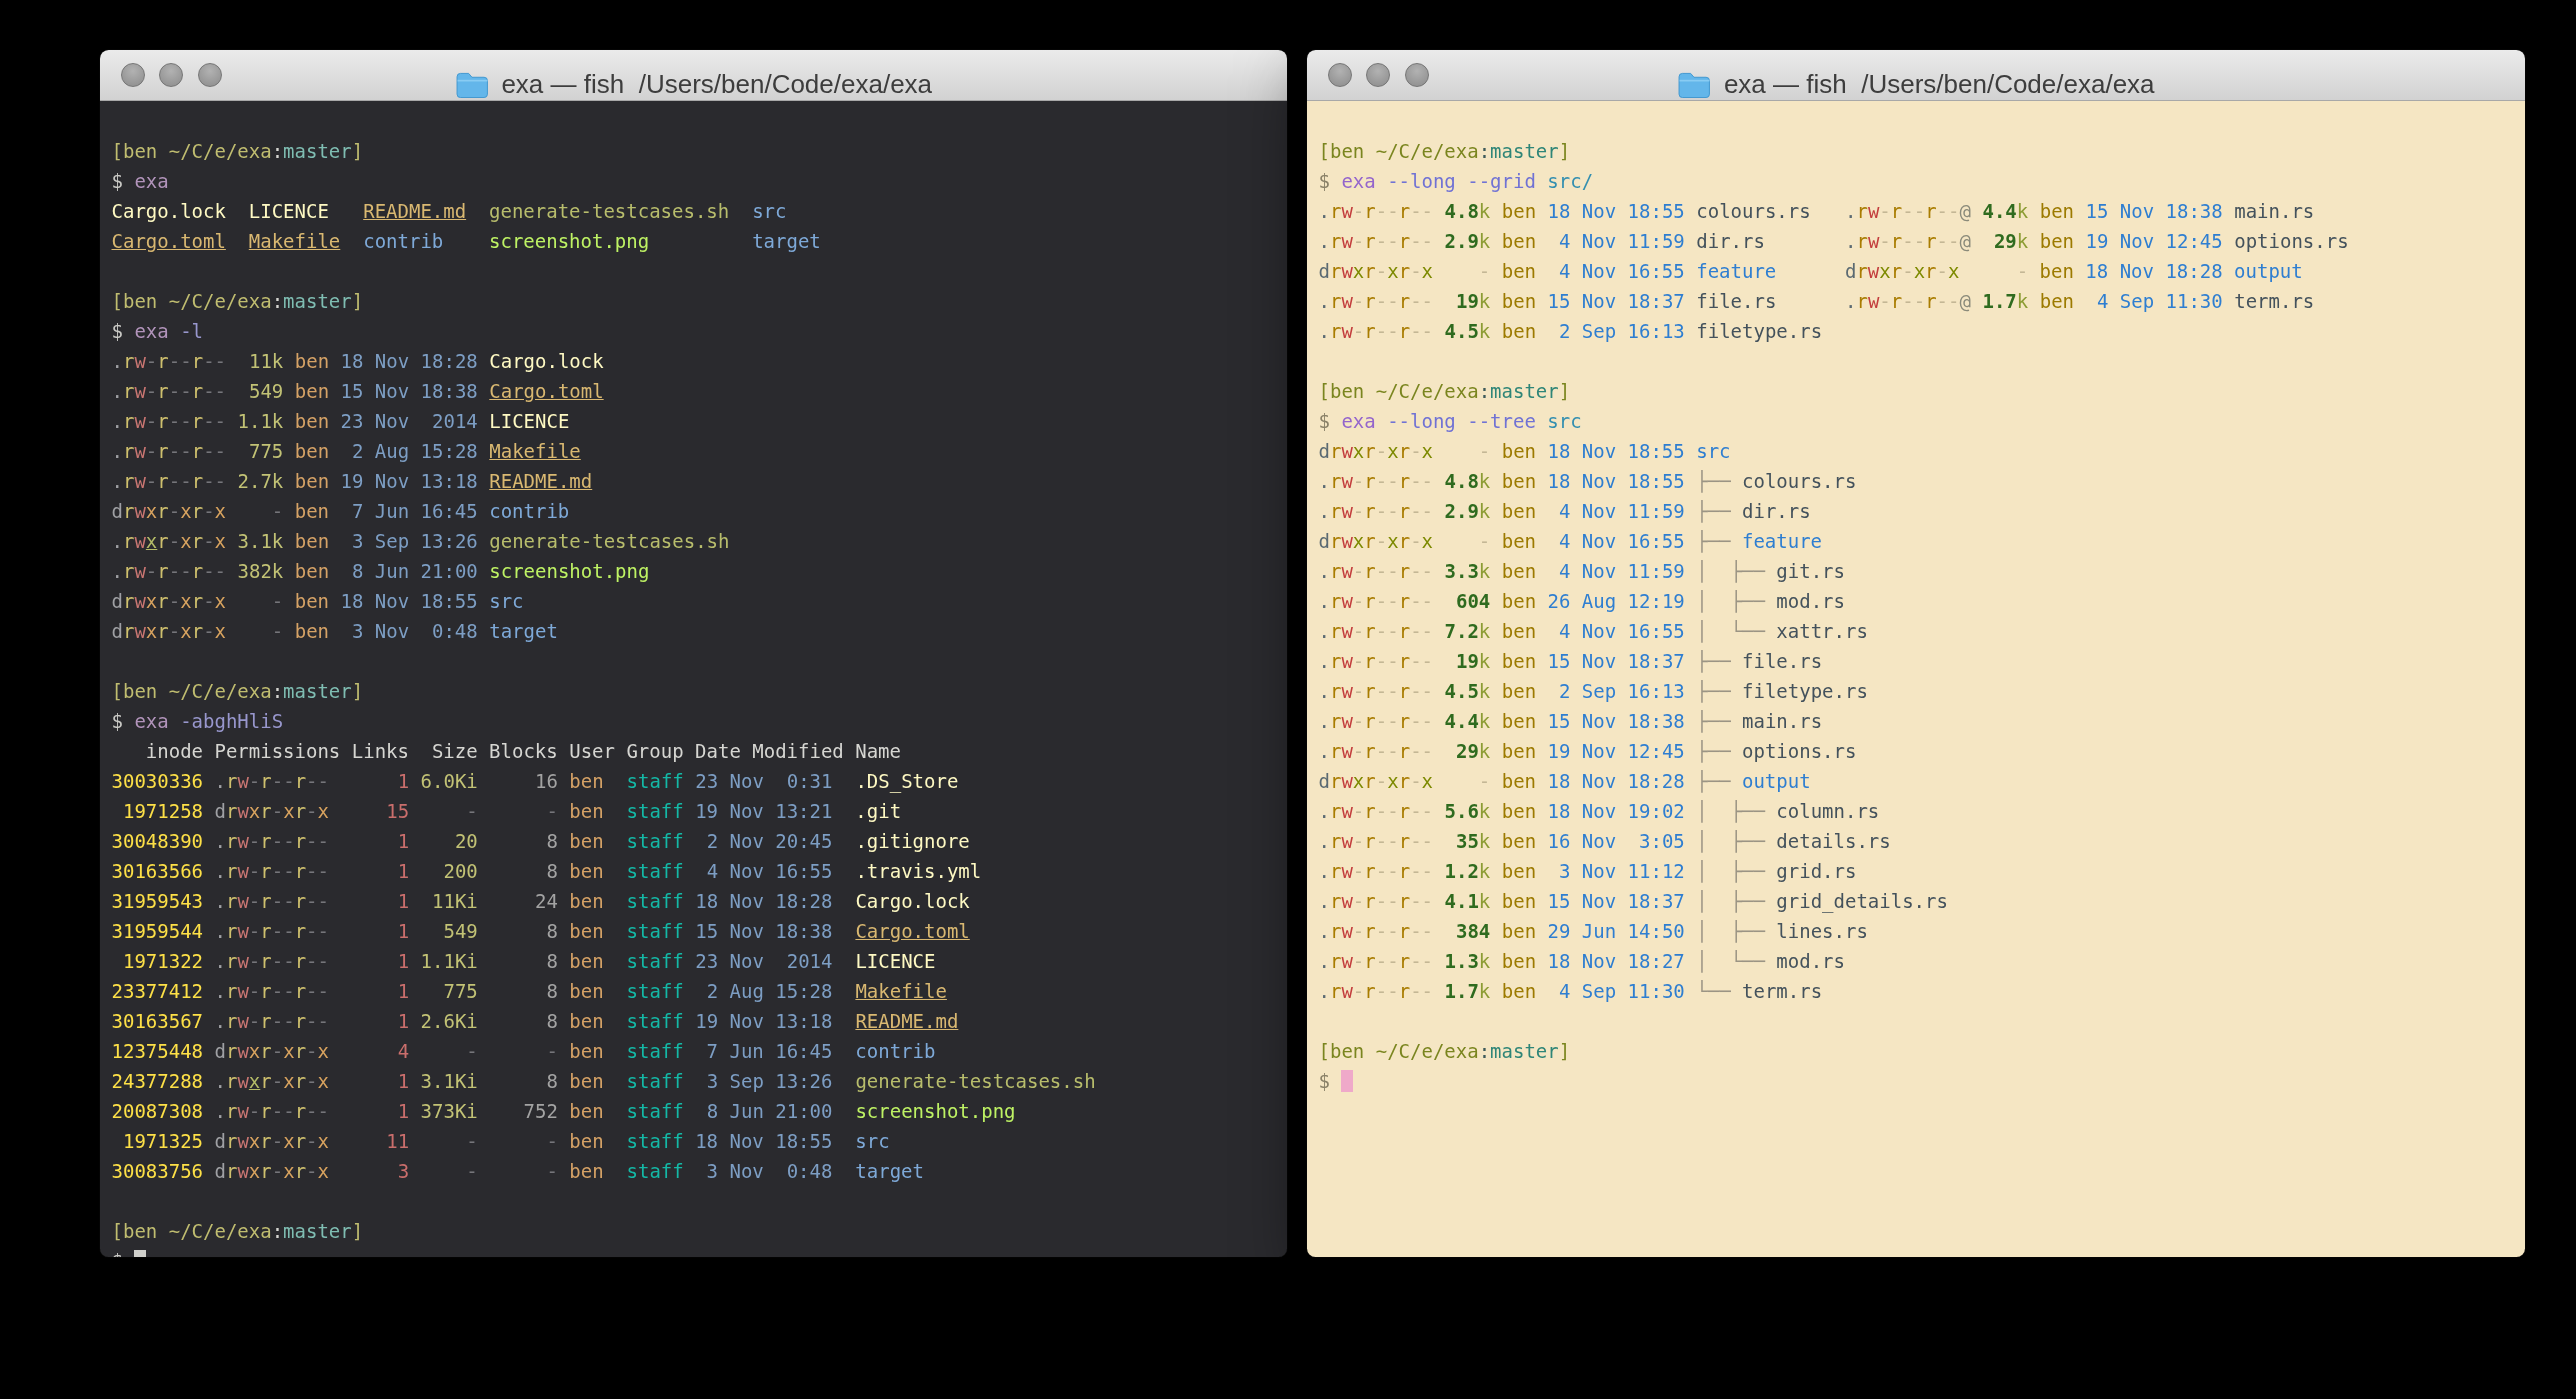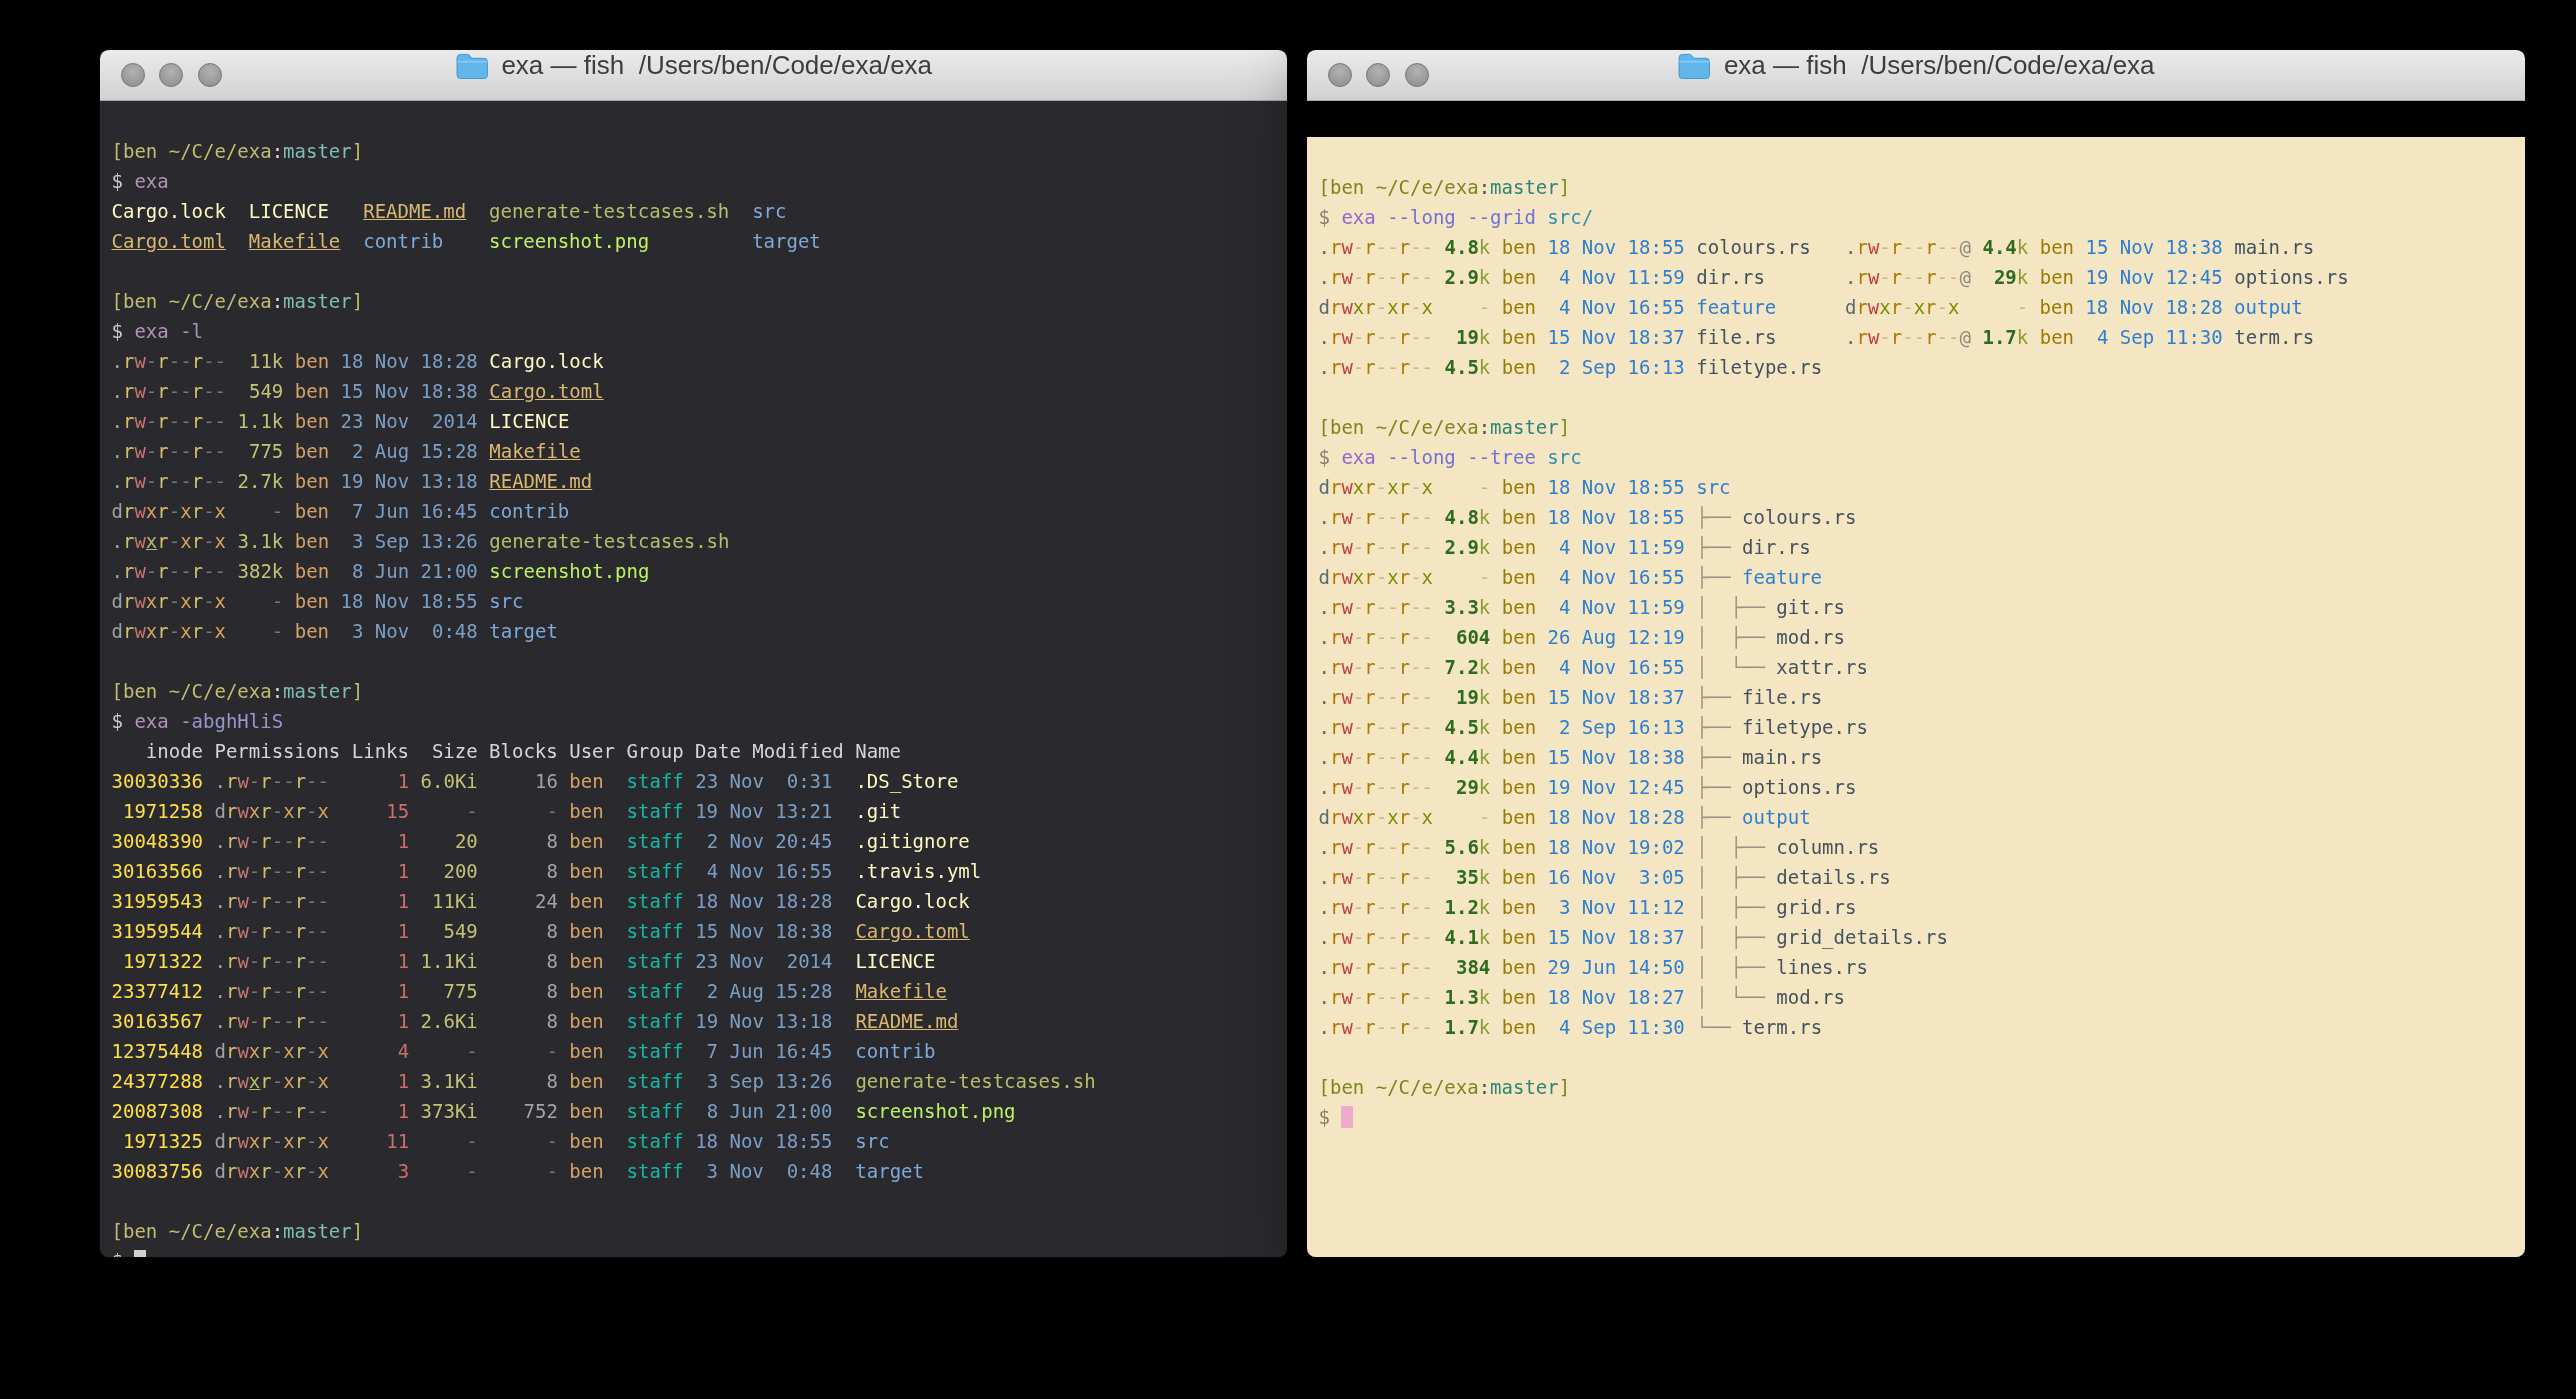--- a/index.html
+++ b/index.html
@@ -2,21 +2,21 @@
 <html><head>
 <meta charset="utf-8">
 <style>
   html,body{margin:0;padding:0;}
   body{width:2576px;height:1400px;background:#000;position:relative;overflow:hidden;
        font-family:"Liberation Sans",sans-serif;}
   .window{position:absolute;border-radius:8.6px;overflow:hidden;
           box-shadow:0 23px 67px rgba(0,0,0,.6),0 0 1px rgba(255,255,255,.25);}
   .titlebar{height:50px;background:linear-gradient(#ebebeb,#d2d2d2);
             border-bottom:1px solid #a8a8a8;position:relative;
-            display:flex;align-items:flex-start;justify-content:center;}
+            display:flex;align-items:flex-end;justify-content:center;}
   .lights{position:absolute;left:21px;top:0;height:100%;display:flex;align-items:center;gap:14.4px;}
   .light-btn{width:24px;height:24px;border-radius:50%;
              background:radial-gradient(circle at 50% 32%,#b2b2b2,#8b8b8b);
              border:1px solid #767676;box-sizing:border-box;}
   .title{font-size:26px;color:#3d3d3d;display:flex;align-items:center;gap:12.5px;white-space:pre;}
   .term{margin:0;padding:35px 11.5px 0 11.5px;font-family:"DejaVu Sans Mono",monospace;
         font-size:19px;line-height:30px;white-space:pre;height:100%;box-sizing:border-box;}
   .content{height:1156px;}
 
   
@@ -42,21 +42,21 @@
   .dark .t-build{color:#d9b871;text-decoration:underline}
   .dark .t-script{color:#b8bd6c}
   .dark .t-img{color:#bef264}
   .dark .t-inode{color:#fde047}
   .dark .t-links{color:#ca6e6c}
   .dark .t-blocks{color:#a3a3a3}
   .dark .t-hdr{color:#d6d6d2;}
   .dark .t-cursor{background:#d0d0cc;color:#2a2a2e}
 
   
-  .light{background:#f5e6c3;color:#44525c;margin-top:36px;}
+  .light{background:#f5e6c3;color:#44525c;}
   .light .t-py{color:#7a851f}
   .light .t-pcolon{color:#3d5a5a}
   .light .t-pm{color:#2e8577}
   .light .t-fg{color:#8a8168}
   .light .t-cmd{color:#9465cc}
   .light .t-arg{color:#7072d4}
   .light .t-path{color:#338fb0}
   .light .t-pd{color:#5b6a72}
   .light .t-pr{color:#a87c00}
   .light .t-pw{color:#c33d3d}

